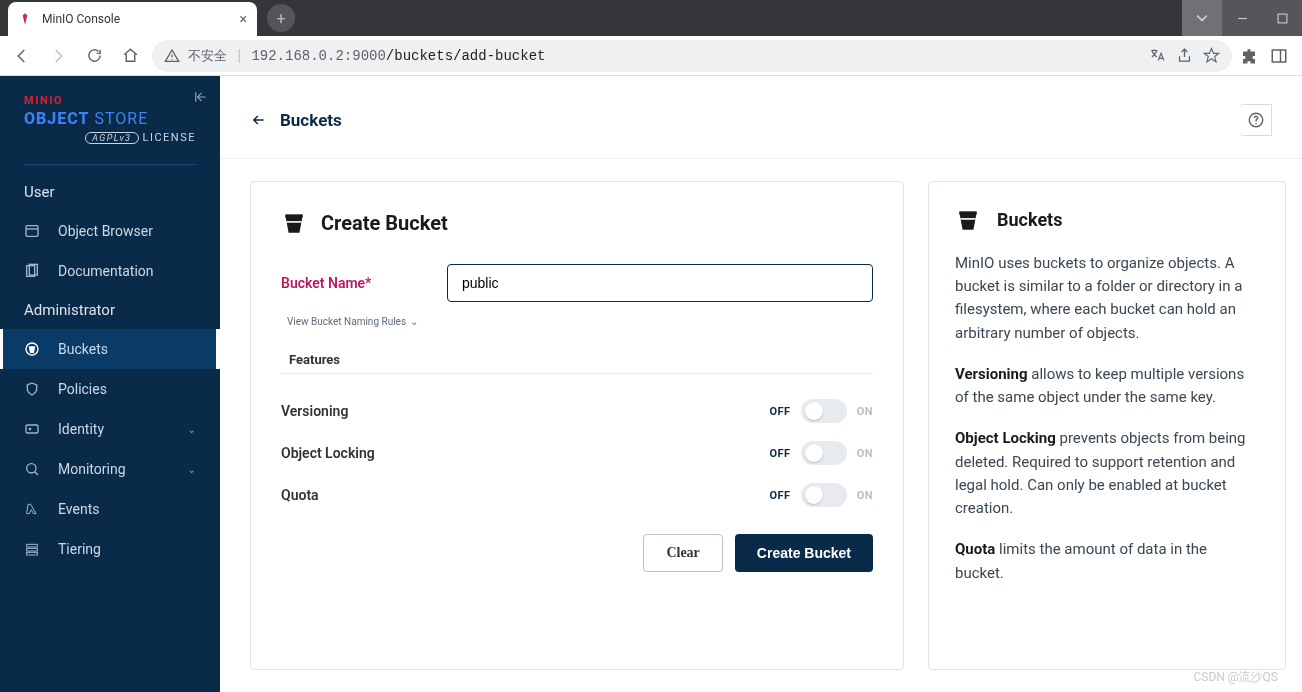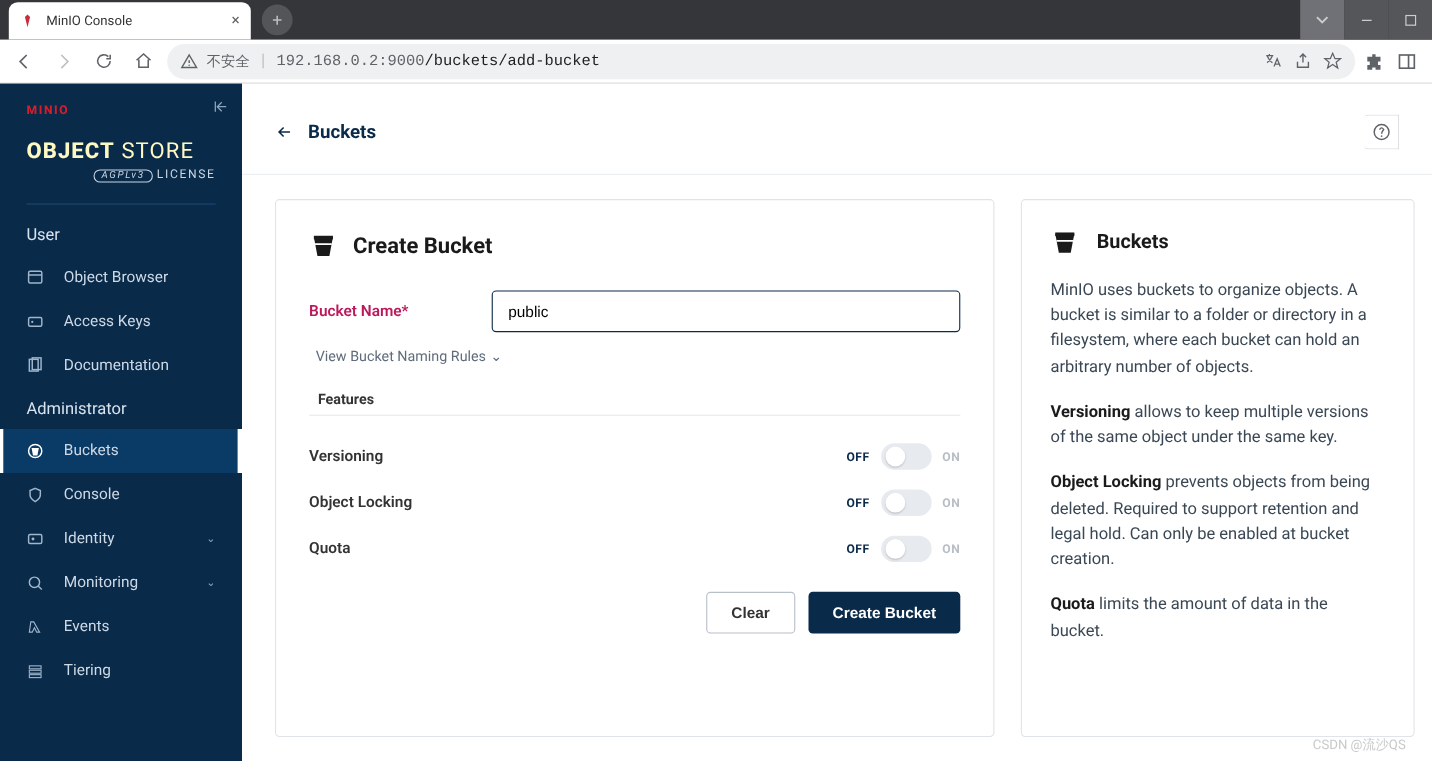--- a/index.html
+++ b/index.html
@@ -1,21 +1,21 @@
 <!DOCTYPE html>
 <html><head>
 <meta charset="utf-8">
 <style>
 * { box-sizing: border-box; margin: 0; padding: 0; }
 body { font-family: -apple-system, BlinkMacSystemFont, "Segoe UI", Roboto, sans-serif; font-size: 14px; color: #333; background: #fff; overflow: hidden; }
 
 
 .browser-chrome { background: #35363a; color: #e8eaed; }
 .tab-strip { display: flex; align-items: center; height: 36px; padding-left: 8px; }
-.tab { background: #fff; color: #333; border-radius: 8px 8px 0 0; height: 34px; width: 220px; display: flex; align-items: center; padding: 0 10px; gap: 8px; font-size: 12px; margin-top: 2px; }
+.tab { background: #fff; color: #333; border-radius: 8px 8px 0 0; height: 34px; width: 249px; display: flex; align-items: center; padding: 0 10px; gap: 8px; font-size: 12px; margin-top: 2px; }
 .tab .favicon { width: 16px; height: 16px; color: #c72c41; display: flex; align-items: center; }
 .tab .tab-title { flex: 1; }
 .tab .tab-close { color: #666; cursor: pointer; font-size: 14px; }
 .new-tab { width: 28px; height: 28px; border-radius: 50%; background: #545559; color: #bbb; display: flex; align-items: center; justify-content: center; margin-left: 10px; cursor: pointer; font-size: 16px; }
 .window-controls { margin-left: auto; display: flex; }
 .window-controls .wc { width: 40px; height: 36px; display: flex; align-items: center; justify-content: center; color: #ccc; cursor: pointer; background: #555659; }
 .window-controls .wc.chev { background: #707176; }
 
 .toolbar { background: #fff; height: 40px; display: flex; align-items: center; padding: 0 8px; gap: 8px; border-bottom: 1px solid #ddd; }
 .nav-btn { width: 28px; height: 28px; display: flex; align-items: center; justify-content: center; color: #5f6368; cursor: pointer; border-radius: 4px; }
@@ -24,21 +24,21 @@
 .omnibox .url { color: #5f6368; }
 .omnibox .url .path { color: #202124; }
 .omni-right { margin-left: auto; display: flex; gap: 10px; color: #5f6368; }
 .ext-icons { display: flex; align-items: center; gap: 12px; color: #5f6368; padding-right: 6px; }
 
 
 .app { display: flex; height: 616px; }
 .sidebar { width: 220px; background: #0a2a4a; color: #fff; padding: 14px 0 0 0; position: relative; overflow-y: auto; }
 .sidebar .logo { padding: 4px 24px 12px; }
 .sidebar .logo .brand-minio { color: #d21f2d; font-weight: 800; font-size: 11px; letter-spacing: 1.5px; }
-.sidebar .logo .brand-line2 { color: #fef9c3; font-size: 20px; letter-spacing: 1px; margin-top: 18px; }
+.sidebar .logo .brand-line2 { color: #3b82f6; font-size: 16px; letter-spacing: 1px; margin-top: 2px; }
 .sidebar .logo .brand-line2 b { font-weight: 800; }
 .sidebar .logo .license { text-align: right; color: #c9d5e3; font-size: 11px; letter-spacing: 1.5px; margin-top: 3px; }
 .sidebar .logo .license .agpl { border: 1px solid #c9d5e3; border-radius: 10px; padding: 0 6px; font-size: 9px; margin-right: 4px; font-style: italic; }
 .sidebar hr { border: none; border-top: 1px solid #1d4a73; margin: 8px 24px; }
 .sidebar .collapse-btn { position: absolute; top: 14px; right: 12px; color: #8aa6bf; cursor: pointer; font-size: 14px; }
 .sidebar .section-label { padding: 10px 24px; color: #d9e4ee; font-size: 15px; }
 .sidebar-item { display: flex; align-items: center; gap: 16px; padding: 12px 24px; color: #cdd9e5; cursor: pointer; font-size: 14px; }
 .sidebar-item.active { background: #0a3a66; border-left: 3px solid #fff; padding-left: 21px; position: relative; }
 .sidebar-item.active::after { content: ""; position: absolute; right: 0; top: 0; bottom: 0; width: 4px; background: #fff; }
 .sidebar-item .icon { width: 18px; text-align: center; color: #9fb6cc; }
@@ -51,33 +51,33 @@
 .help-btn { margin-left: auto; width: 32px; height: 32px; border: 1px solid #d6dbe0; border-left: none; border-radius: 4px 0 0 4px; display: flex; align-items: center; justify-content: center; color: #5f6368; cursor: pointer;}
 
 .content-wrap { flex: 1; padding: 22px 0 22px 30px; overflow-y: auto; display: flex; gap: 24px; }
 .form-card { flex: 1; border: 1px solid #e0e4e8; border-radius: 4px; padding: 28px 30px; }
 .form-card .card-head { display: flex; align-items: center; gap: 14px; margin-bottom: 28px; }
 .bucket-icon { width: 26px; height: 26px; }
 .card-head h2 { font-size: 20px; font-weight: 700; color: #1a1a1a; }
 .form-row { display: flex; align-items: center; gap: 16px; margin-bottom: 6px; }
 .form-row label { width: 150px; font-weight: 600; font-size: 14px; color: #be185d; }
 .form-row input[type=text] { flex: 1; border: 1px solid #0a2a4a; border-radius: 4px; height: 38px; padding: 0 14px; font-size: 14px; outline: none; }
-.naming-link { font-size: 13px; color: #5f6c7b; margin: 8px 0 0 6px; cursor: pointer; display: inline-flex; align-items: center; gap: 4px; }
+.naming-link { font-size: 10px; color: #5f6c7b; margin: 8px 0 0 6px; cursor: pointer; display: inline-flex; align-items: center; gap: 4px; }
 .features-title { font-weight: 700; font-size: 13px; margin: 24px 0 6px 8px; }
 .features-divider { border: none; border-top: 1px solid #e6e9ec; margin-bottom: 16px; }
 .feature-row { display: flex; align-items: center; padding: 9px 0; font-weight: 600; font-size: 14px; }
 .feature-row .spacer { flex: 1; }
 .toggle-wrap { display: flex; align-items: center; gap: 10px; }
 .toggle-wrap .lbl { font-size: 11px; font-weight: 700; color: #b8bec5; letter-spacing: 0.5px; }
 .toggle-wrap .lbl.active { color: #0a2a4a; }
 .toggle { width: 46px; height: 24px; background: #e7ebef; border-radius: 12px; position: relative; cursor: pointer; }
 .toggle .knob { width: 18px; height: 18px; background: #fff; border-radius: 50%; position: absolute; top: 3px; left: 4px; box-shadow: 0 1px 2px rgba(0,0,0,0.2); }
 .form-actions { display: flex; justify-content: flex-end; gap: 12px; margin-top: 18px; }
 .btn { height: 38px; padding: 0 22px; font-size: 14px; font-weight: 600; border-radius: 4px; cursor: pointer; border: none; }
-.btn-clear { background: #fff; border: 1px solid #b7bfc7; color: #333; }
+.btn-clear { background: #fff; border: 1px solid #b7bfc7; color: #333; font-family: Liberation Serif, serif; }
 .btn-primary { background: #0a2a4a; color: #fff; }
 
 .info-card { width: 358px; border: 1px solid #e0e4e8; border-radius: 4px; padding: 24px 26px; margin-right: 16px; font-size: 15px; line-height: 1.55; color: #3a4754; }
 .info-card .card-head2 { display: flex; align-items: center; gap: 16px; margin-bottom: 18px; }
 .info-card .card-head2 h3 { font-size: 18px; font-weight: 700; color: #1a1a1a; }
 .info-card p { margin-bottom: 18px; }
 .info-card b { color: #1a1a1a; font-weight: 700; }
 
 .watermark { position: fixed; bottom: 6px; right: 24px; color: #c9c9c9; font-size: 12px; pointer-events: none; }
 
@@ -206,29 +206,20 @@
           <svg width="16" height="16" viewBox="0 0 24 24">
             <rect x="3" y="4" width="18" height="16" rx="2" stroke="currentColor" stroke-width="2" fill="none"></rect>
             <line x1="3" y1="9" x2="21" y2="9" stroke="currentColor" stroke-width="2"></line>
           </svg>
         </span>
       <span>Object Browser</span>
     </div>
     <div class="sidebar-item">
       <span class="icon">
           <svg width="16" height="16" viewBox="0 0 24 24">
-            <rect x="3" y="7" width="18" height="12" rx="2" stroke="currentColor" stroke-width="2" fill="none"></rect>
-            <circle cx="8" cy="13" r="1.5" fill="currentColor"></circle>
-          </svg>
-        </span>
-      <span>Access Keys</span>
-    </div>
-    <div class="sidebar-item">
-      <span class="icon">
-          <svg width="16" height="16" viewBox="0 0 24 24">
             <rect x="4" y="4" width="12" height="16" stroke="currentColor" stroke-width="2" fill="none"></rect>
             <rect x="8" y="2" width="12" height="16" stroke="currentColor" stroke-width="2" fill="none"></rect>
           </svg>
         </span>
       <span>Documentation</span>
     </div>
 
     <div class="section-label">Administrator</div>
 
     <div class="sidebar-item active">
@@ -239,21 +230,21 @@
           </svg>
         </span>
       <span>Buckets</span>
     </div>
     <div class="sidebar-item">
       <span class="icon">
           <svg width="16" height="16" viewBox="0 0 24 24">
             <path d="M12 3 L19 6 V12 C19 17 12 21 12 21 C12 21 5 17 5 12 V6 Z" stroke="currentColor" stroke-width="2" fill="none"></path>
           </svg>
         </span>
-      <span>Console</span>
+      <span>Policies</span>
     </div>
     <div class="sidebar-item">
       <span class="icon">
           <svg width="16" height="16" viewBox="0 0 24 24">
             <rect x="3" y="6" width="18" height="12" rx="2" stroke="currentColor" stroke-width="2" fill="none"></rect>
             <circle cx="9" cy="12" r="2" fill="currentColor"></circle>
           </svg>
         </span>
       <span>Identity</span>
       <span class="chev">⌄</span>

